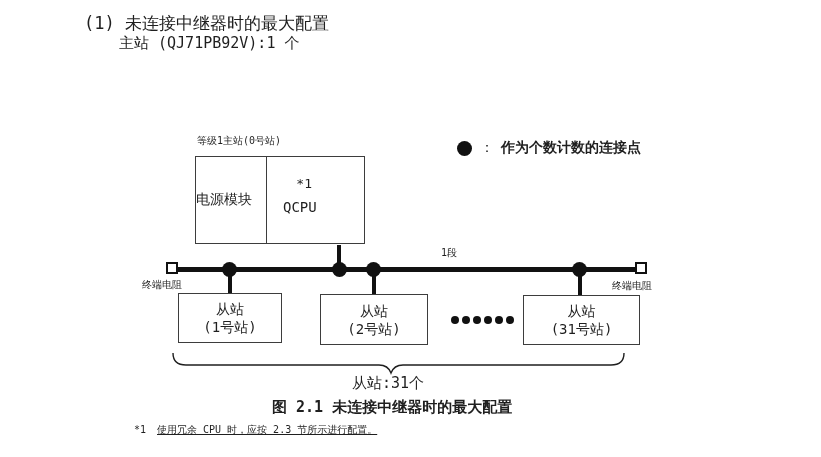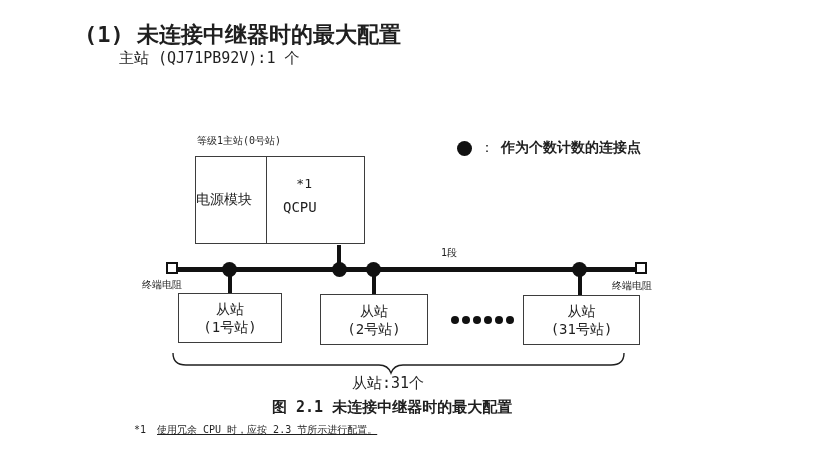--- a/index.html
+++ b/index.html
@@ -20,22 +20,22 @@
     background: var(--background);
     color: var(--ink);
     overflow: hidden;
   }
   .abs { position: absolute; }
   .t14 { font-size: 10px; line-height: 17px; white-space: nowrap; }
   .t15 { font-size: 15px; line-height: 18px; white-space: nowrap; }
   .bold { font-weight: bold; }
 
   
-  .heading { left: 84px; top: 24px; font-size: 22px; line-height: 21px; font-weight: bold; white-space: nowrap; }
-  .h-line1 { left: 119px; top: 49px; text-align: right; }
+  .heading { left: 84px; top: 13px; font-size: 17px; line-height: 21px; font-weight: normal; white-space: nowrap; }
+  .h-line1 { left: 119px; top: 34px; text-align: right; }
   .h-line2 { left: 119px; top: 64px; }
 
   
   .master-label { left: 197px; top: 132px; }
   .master-box {
     left: 195px; top: 156px; width: 170px; height: 88px;
     border: 1.5px solid var(--border);
     display: flex;
   }
   .m-cell { border-right: 1.5px solid var(--border); position: relative; font-size: 14px; }

